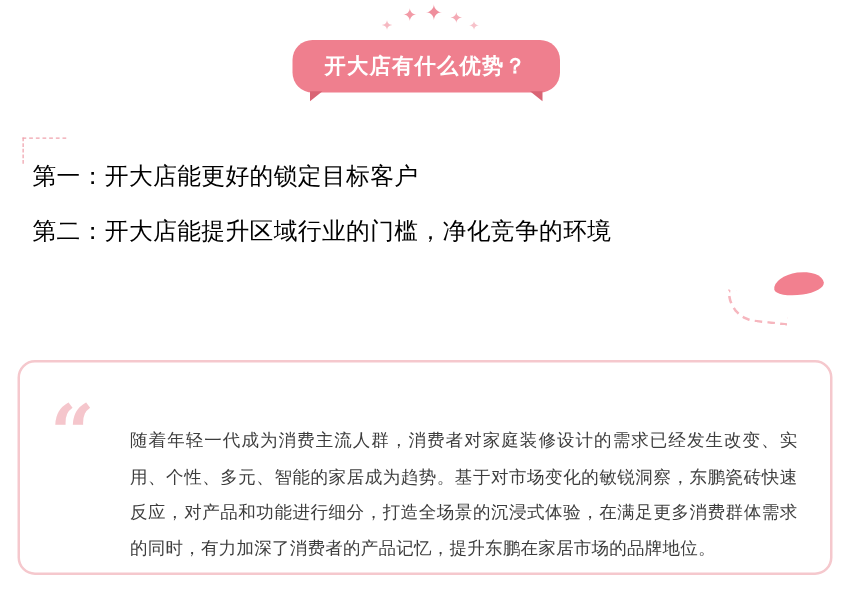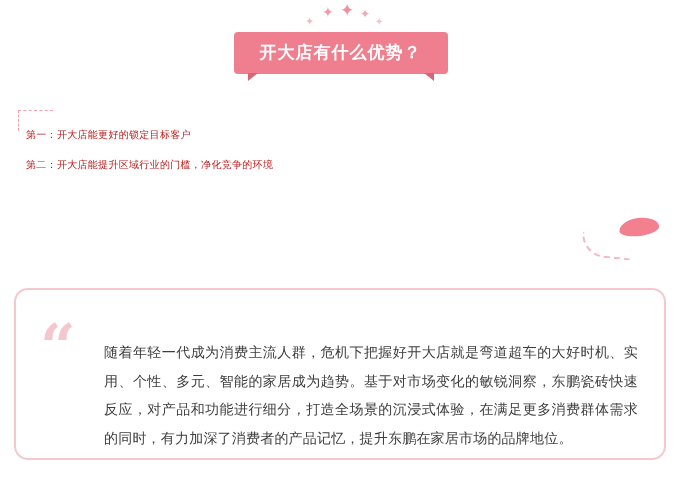--- a/index.html
+++ b/index.html
@@ -46,21 +46,21 @@
     position: absolute;
     left: 50%;
     top: 32px;
     transform: translateX(-50%);
     background: #ef7f8e;
     color: #ffffff;
     font-size: 17px;
     font-weight: bold;
     letter-spacing: 1px;
     padding: 9px 26px 10px 26px;
-    border-radius: 4px;
+    border-radius: 16px;
     white-space: nowrap;
   }
   .title-banner::before,
   .title-banner::after {
     content: "";
     position: absolute;
     bottom: -7px;
     width: 0;
     height: 0;
     border-style: solid;
@@ -85,22 +85,22 @@
   .list-corner {
     position: absolute;
     left: 18px;
     top: -10px;
     width: 34px;
     height: 20px;
     border-top: 1px dashed #f0a3ad;
     border-left: 1px dashed #f0a3ad;
   }
   .list-item {
-    font-size: 10px;
-    color: #b91c1c;
+    font-size: 19px;
+    color: #000000;
     line-height: 1.6;
     padding: 7px 0 7px 2px;
     letter-spacing: 0.3px;
   }
 
   .doodle {
     position: absolute;
     right: 22px;
     top: 218px;
     width: 80px;
@@ -182,14 +182,14 @@
   <div class="list-item">第二：开大店能提升区域行业的门槛，净化竞争的环境</div>
 </div>
 
 <div class="doodle">
   <span class="blob"></span>
   <span class="trail"></span>
 </div>
 
 <div class="quote-card">
   <span class="quote-mark">“</span>
-  <div class="quote-text">随着年轻一代成为消费主流人群，危机下把握好开大店就是弯道超车的大好时机、实用、个性、多元、智能的家居成为趋势。基于对市场变化的敏锐洞察，东鹏瓷砖快速反应，对产品和功能进行细分，打造全场景的沉浸式体验，在满足更多消费群体需求的同时，有力加深了消费者的产品记忆，提升东鹏在家居市场的品牌地位。</div>
+  <div class="quote-text">随着年轻一代成为消费主流人群，消费者对家庭装修设计的需求已经发生改变、实用、个性、多元、智能的家居成为趋势。基于对市场变化的敏锐洞察，东鹏瓷砖快速反应，对产品和功能进行细分，打造全场景的沉浸式体验，在满足更多消费群体需求的同时，有力加深了消费者的产品记忆，提升东鹏在家居市场的品牌地位。</div>
 </div>
 
 </body></html>

